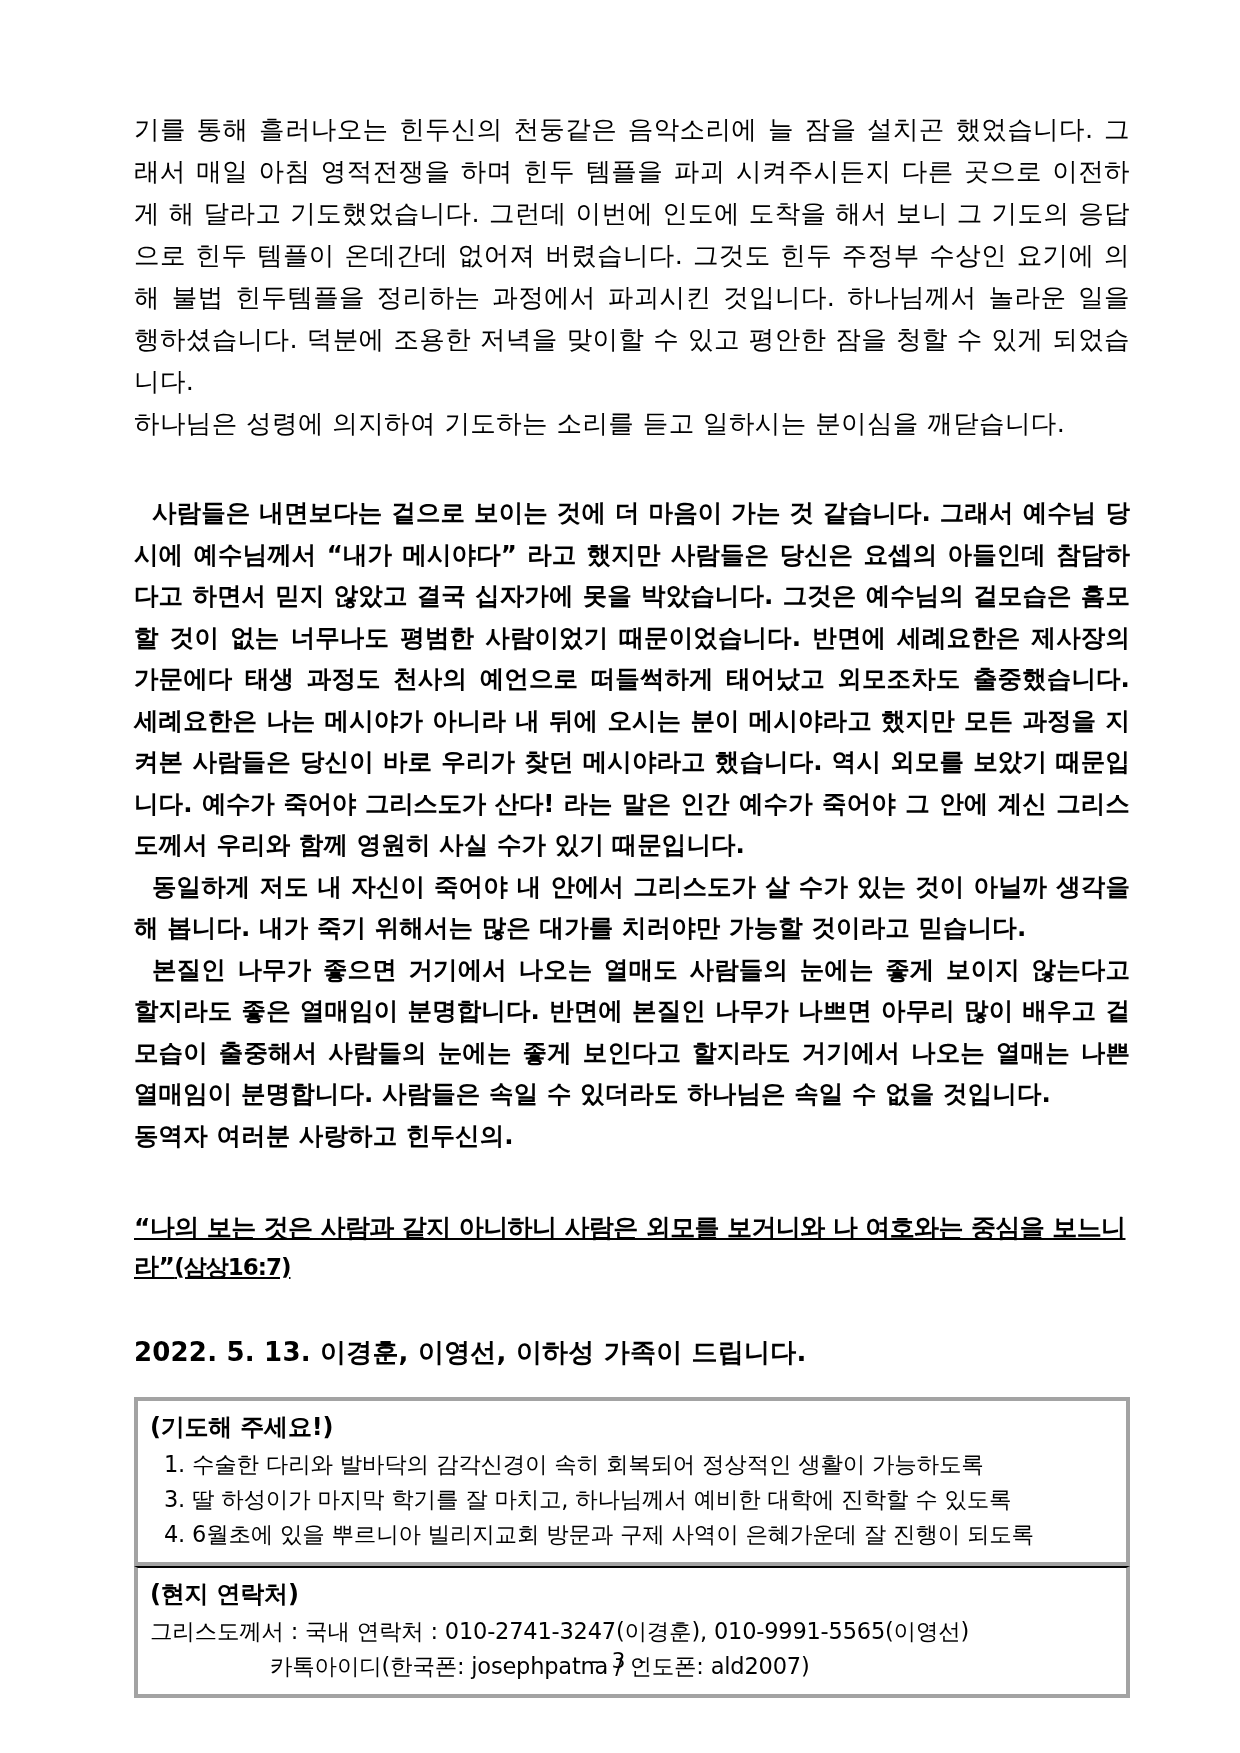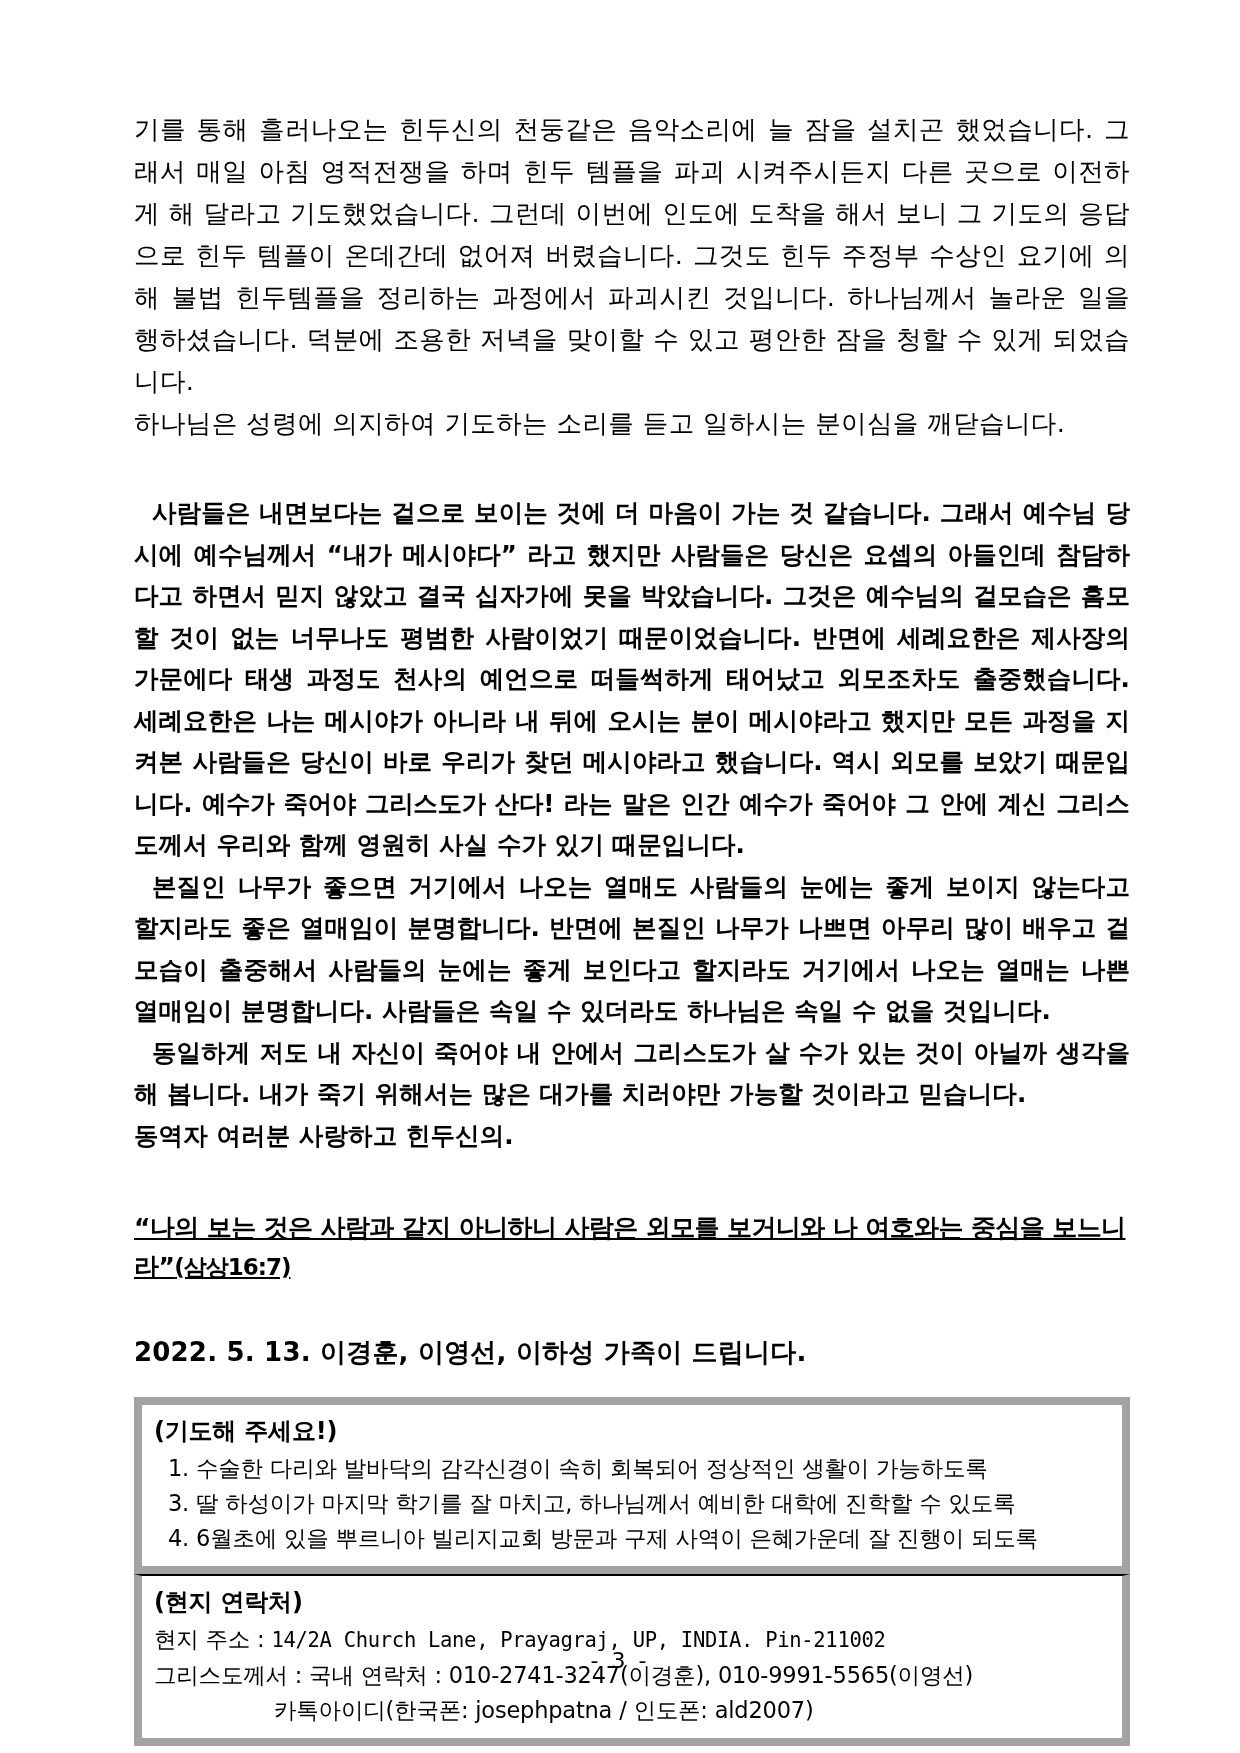--- a/index.html
+++ b/index.html
@@ -80,21 +80,21 @@
     font-size: 26px;
     line-height: 38px;
     font-weight: 900;
     letter-spacing: 0.2px;
     text-align: left;
     padding-right: 6px;
   }
 
   
   .box {
-    border: 8px solid #a3a3a3;
+    border: 4px solid #a3a3a3;
     box-sizing: border-box;
     width: 100%;
     padding: 8px 10px 10px 12px;
   }
   .box + .box { border-top: none; margin-top: 0; }
 
   .box-title {
     font-size: 24px;
     line-height: 36px;
     font-weight: 900;
@@ -138,23 +138,23 @@
 <div class="page">
 
   <p class="para para-plain">기를 통해 흘러나오는 힌두신의 천둥같은 음악소리에 늘 잠을 설치곤 했었습니다. 그래서 매일 아침 영적전쟁을 하며 힌두 템플을 파괴 시켜주시든지 다른 곳으로 이전하게 해 달라고 기도했었습니다. 그런데 이번에 인도에 도착을 해서 보니 그 기도의 응답으로 힌두 템플이 온데간데 없어져 버렸습니다. 그것도 힌두 주정부 수상인 요기에 의해 불법 힌두템플을 정리하는 과정에서 파괴시킨 것입니다. 하나님께서 놀라운 일을 행하셨습니다. 덕분에 조용한 저녁을 맞이할 수 있고 평안한 잠을 청할 수 있게 되었습니다.</p>
 
   <p class="para para-plain">하나님은 성령에 의지하여 기도하는 소리를 듣고 일하시는 분이심을 깨닫습니다.</p>
 
   <div class="spacer-lg"></div>
 
   <p class="para para-bold indent"><span>사람들은 내면보다는 겉으로 보이는 것에 더 마음이 가는 것 같습니다. 그래서 예수님 당시에 예수님께서 “내가 메시야다” 라고 했지만 사람들은 당신은 요셉의 아들인데 참담하다고 하면서 믿지 않았고 결국 십자가에 못을 박았습니다. 그것은 예수님의 겉모습은 흠모할 것이 없는 너무나도 평범한 사람이었기 때문이었습니다. 반면에 세례요한은 제사장의 가문에다 태생 과정도 천사의 예언으로 떠들썩하게 태어났고 외모조차도 출중했습니다. 세례요한은 나는 메시야가 아니라 내 뒤에 오시는 분이 메시야라고 했지만 모든 과정을 지켜본 사람들은 당신이 바로 우리가 찾던 메시야라고 했습니다. 역시 외모를 보았기 때문입니다. </span><strong class="inline-emph">예수가 죽어야 그리스도가 산다!</strong><span> 라는 말은 인간 예수가 죽어야 그 안에 계신 그리스도께서 우리와 함께 영원히 사실 수가 있기 때문입니다.</span></p>
 
+  <p class="para para-bold indent">동일하게 저도 내 자신이 죽어야 내 안에서 그리스도가 살 수가 있는 것이 아닐까 생각을 해 봅니다. 내가 죽기 위해서는 많은 대가를 치러야만 가능할 것이라고 믿습니다.</p>
+
   <p class="para para-bold indent">본질인 나무가 좋으면 거기에서 나오는 열매도 사람들의 눈에는 좋게 보이지 않는다고 할지라도 좋은 열매임이 분명합니다. 반면에 본질인 나무가 나쁘면 아무리 많이 배우고 겉모습이 출중해서 사람들의 눈에는 좋게 보인다고 할지라도 거기에서 나오는 열매는 나쁜 열매임이 분명합니다. 사람들은 속일 수 있더라도 하나님은 속일 수 없을 것입니다.</p>
-
-  <p class="para para-bold indent">동일하게 저도 내 자신이 죽어야 내 안에서 그리스도가 살 수가 있는 것이 아닐까 생각을 해 봅니다. 내가 죽기 위해서는 많은 대가를 치러야만 가능할 것이라고 믿습니다.</p>
 
   <p class="para para-bold">동역자 여러분 사랑하고 힌두신의.</p>
 
   <div style="height:52px"></div>
 
   <p class="scripture"><span>“나의 보는 것은 사람과 같지 아니하니 사람은 외모를 보거니와 나 여호와는 중심을 보느니라”</span><span class="ref">(삼상16:7)</span></p>
 
   <div style="height:46px"></div>
 
   <p class="signature">2022. 5. 13.  이경훈, 이영선, 이하성 가족이 드립니다.</p>
@@ -168,21 +168,20 @@
 
 
     <p class="box-line pad1 wrapline">3. 딸 하성이가 마지막 학기를 잘 마치고, 하나님께서 예비한 대학에 진학할 수 있도록</p>
 
     <p class="box-line pad1 wrapline">4. 6월초에 있을 뿌르니아 빌리지교회 방문과 구제 사역이 은혜가운데 잘 진행이 되도록</p>
   </div>
 
   <div class="box" style="border-top:2px solid #000;">
     <p class="box-title">(현지 연락처)</p>
 
-    <p class="box-line"><span>현지  주소 : </span><span class="mono">14/2A Church Lane, Prayagraj, UP, INDIA.  Pin-211002</span></p>
 
     <p class="box-line"><span>그리스도께서 : </span><span>국내 연락처 : 010-2741-3247(이경훈), 010-9991-5565(이영선)</span></p>
 
     <p class="box-line indent-center">카톡아이디(한국폰: josephpatna / 인도폰: ald2007)</p>
 
   </div>
 
 </div>
 
 <div class="folio">- 3 -</div>

